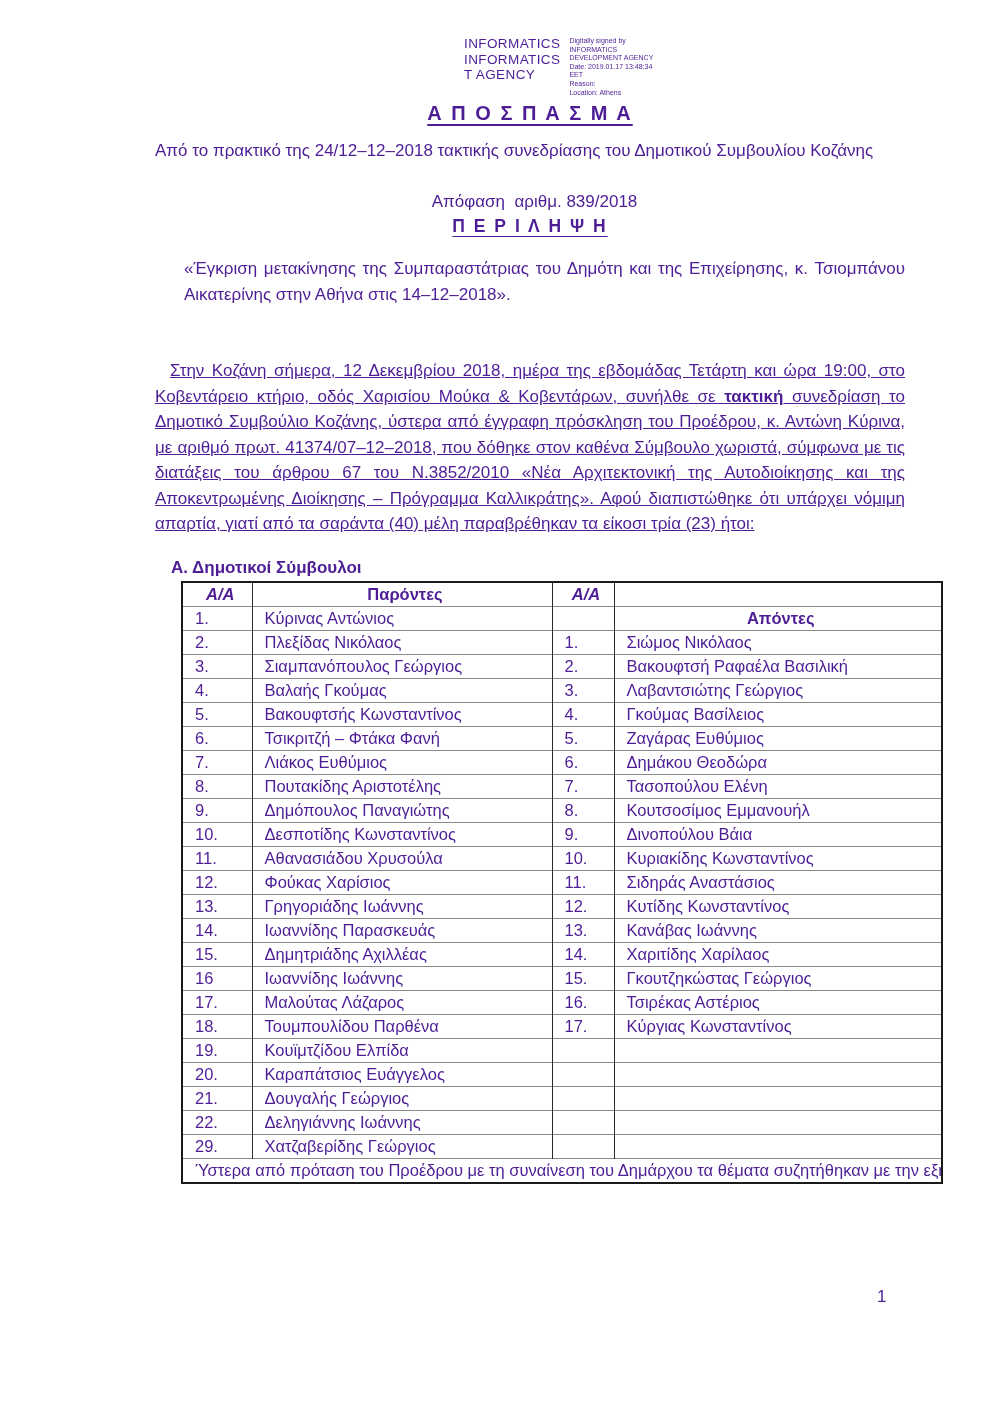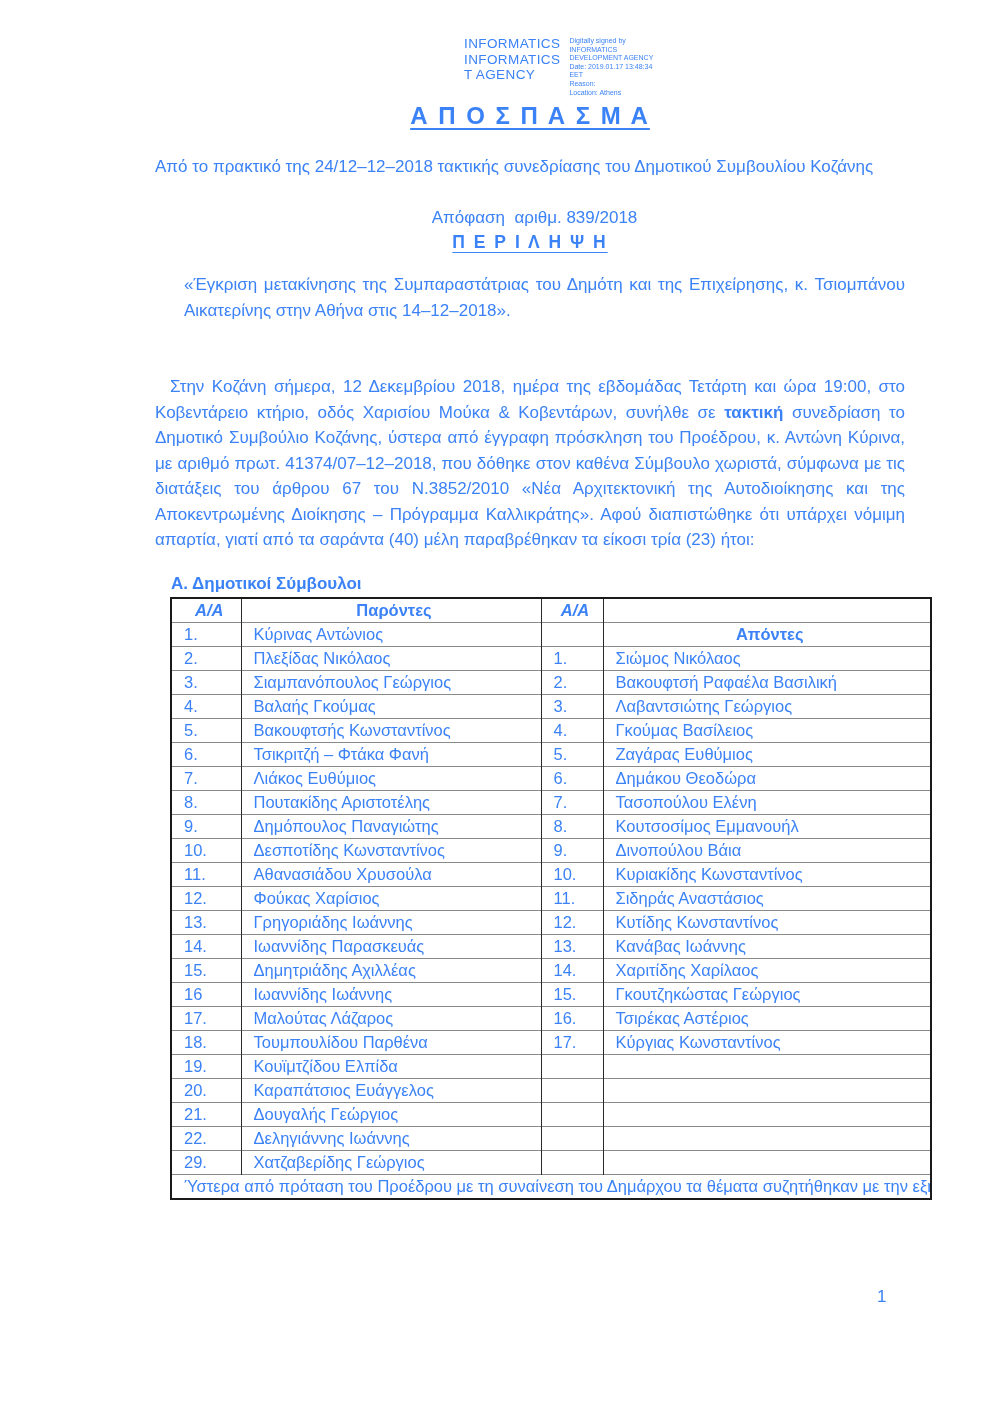--- a/index.html
+++ b/index.html
@@ -1,53 +1,53 @@
 <!DOCTYPE html>
 <html lang="el"><head>
 <meta charset="utf-8">
 <style>
   html,body { margin:0; padding:0; background:#ffffff; }
   .page {
     position:relative;
     width:1000px; height:1413px;
-    background:#ffffff; color:#3b82f6;
+    background:#ffffff; color:#4c1d95;
     font-family:"Liberation Sans","DejaVu Sans",sans-serif;
     overflow:hidden;
   }
 
   
   .sig { position:absolute; top:36px; left:464px; display:flex; gap:9px; }
   .sig-agency { font-size:13.5px; line-height:15.5px; font-weight:500; letter-spacing:0.4px; white-space:nowrap; }
   .sig-details { font-size:7px; line-height:8.6px; padding-top:1px; white-space:nowrap; }
 
   .content { padding:102px 95px 0 155px; }
 
   .doc-title {
     margin:0; text-align:center;
-    font-size:24px; font-weight:bold;
+    font-size:20px; font-weight:bold;
     letter-spacing:2px; text-decoration:underline;
     text-underline-offset:4px;
   }
 
   p { margin:0; font-size:17px; line-height:25.5px;text-align:center; }
-  .intro { margin-top:24px; text-align:justify; }
+  .intro { margin-top:13px; text-align:justify; }
   .decision { margin-top:25px; padding-left:9px; white-space:pre-wrap; }
   .summary-title {
     margin:2px 0 0 0; text-align:center;
     font-size:17.5px; font-weight:bold; letter-spacing:2px;
     text-decoration:underline; text-underline-offset:4px;
   }
   .quote { margin-top:19px; margin-left:29px; text-align:justify; }
-  .main-body { margin-top:51px; text-align:justify; text-indent:15px; }
+  .main-body { margin-top:51px; text-align:justify; text-indent:15px;text-decoration:underline; }
   .main-body b { font-weight:bold; }
 
   .section-title { margin:21px 0 3px 16px; font-size:17px; font-weight:bold; }
 
   table.council {
-    margin-left:15px; width:760px;
+    margin-left:26px; width:760px;
     border-collapse:collapse;
     border:2px solid #1a1a1a;
     table-layout:fixed;
   }
   table.council td {
     border-left:1.5px solid #2a2a2a;
     border-top:1px solid #8a8a8a;
     font-size:16.5px; line-height:21px;
     height:23px; padding:0 6px 0 12px;
     overflow:hidden; white-space:nowrap;

